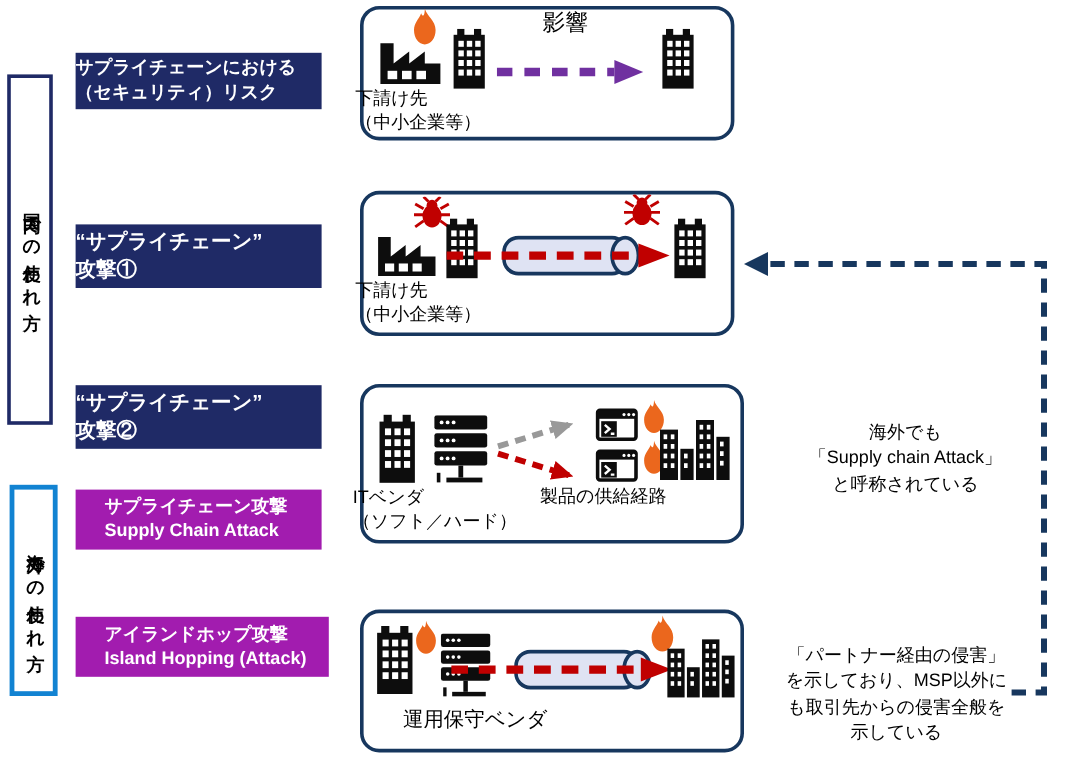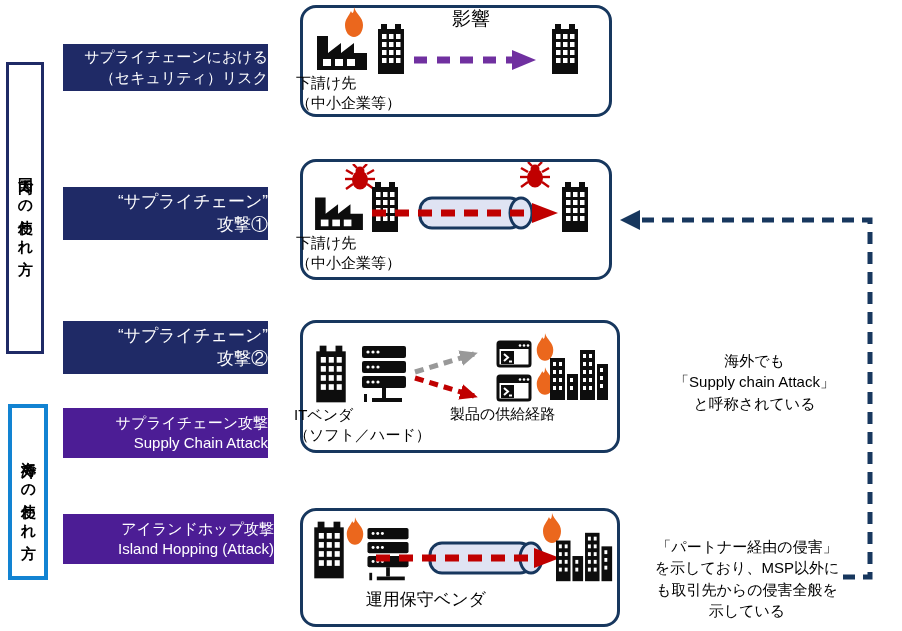--- a/index.html
+++ b/index.html
@@ -8,31 +8,31 @@
   .abs { position:absolute; }
   .vgroup {
     background:#ffffff; color:#000;
     display:flex; align-items:center; justify-content:center;
     writing-mode:vertical-rl; text-orientation:upright;
     font-weight:bold; font-size:15px; letter-spacing:2px;
   }
   .vgroup.domestic { border:3px solid #1f2a66; }
   .vgroup.overseas { border:4px solid #1283d2; }
   .term {
-    color:#ffffff; font-weight:normal; text-align:right;
+    color:#ffffff; font-weight:bold; text-align:left;
     display:flex; flex-direction:column; justify-content:center;
     line-height:1.35;
   }
   .navy { background:#1f2a66; }
-  .blue { background:#4c1d95; }
+  .blue { background:#a21caf;padding-left:24px; }
   .f15 { font-size:15px; }
   .f17 { font-size:17px; }
   .dbox { border:3px solid #17375e; border-radius:16px; background:#ffffff; }
   .cap { color:#000; font-size:15px; line-height:1.32; text-align:left; }
-  .cap17 { font-size:17px; text-align:right; }
+  .cap17 { font-size:17px; text-align:center; }
   .arrowlabel { color:#000; font-size:19px; text-align:center; }
   .note { color:#000; font-size:15px; line-height:1.42; white-space:pre-line; text-align:center; }
 </style>
 </head>
 <body>
 
 <div class="canvas">
 
   <div class="abs vgroup domestic" style="left:6px;top:62px;width:38px;height:292px">
     <span>国内での使われ方</span>

